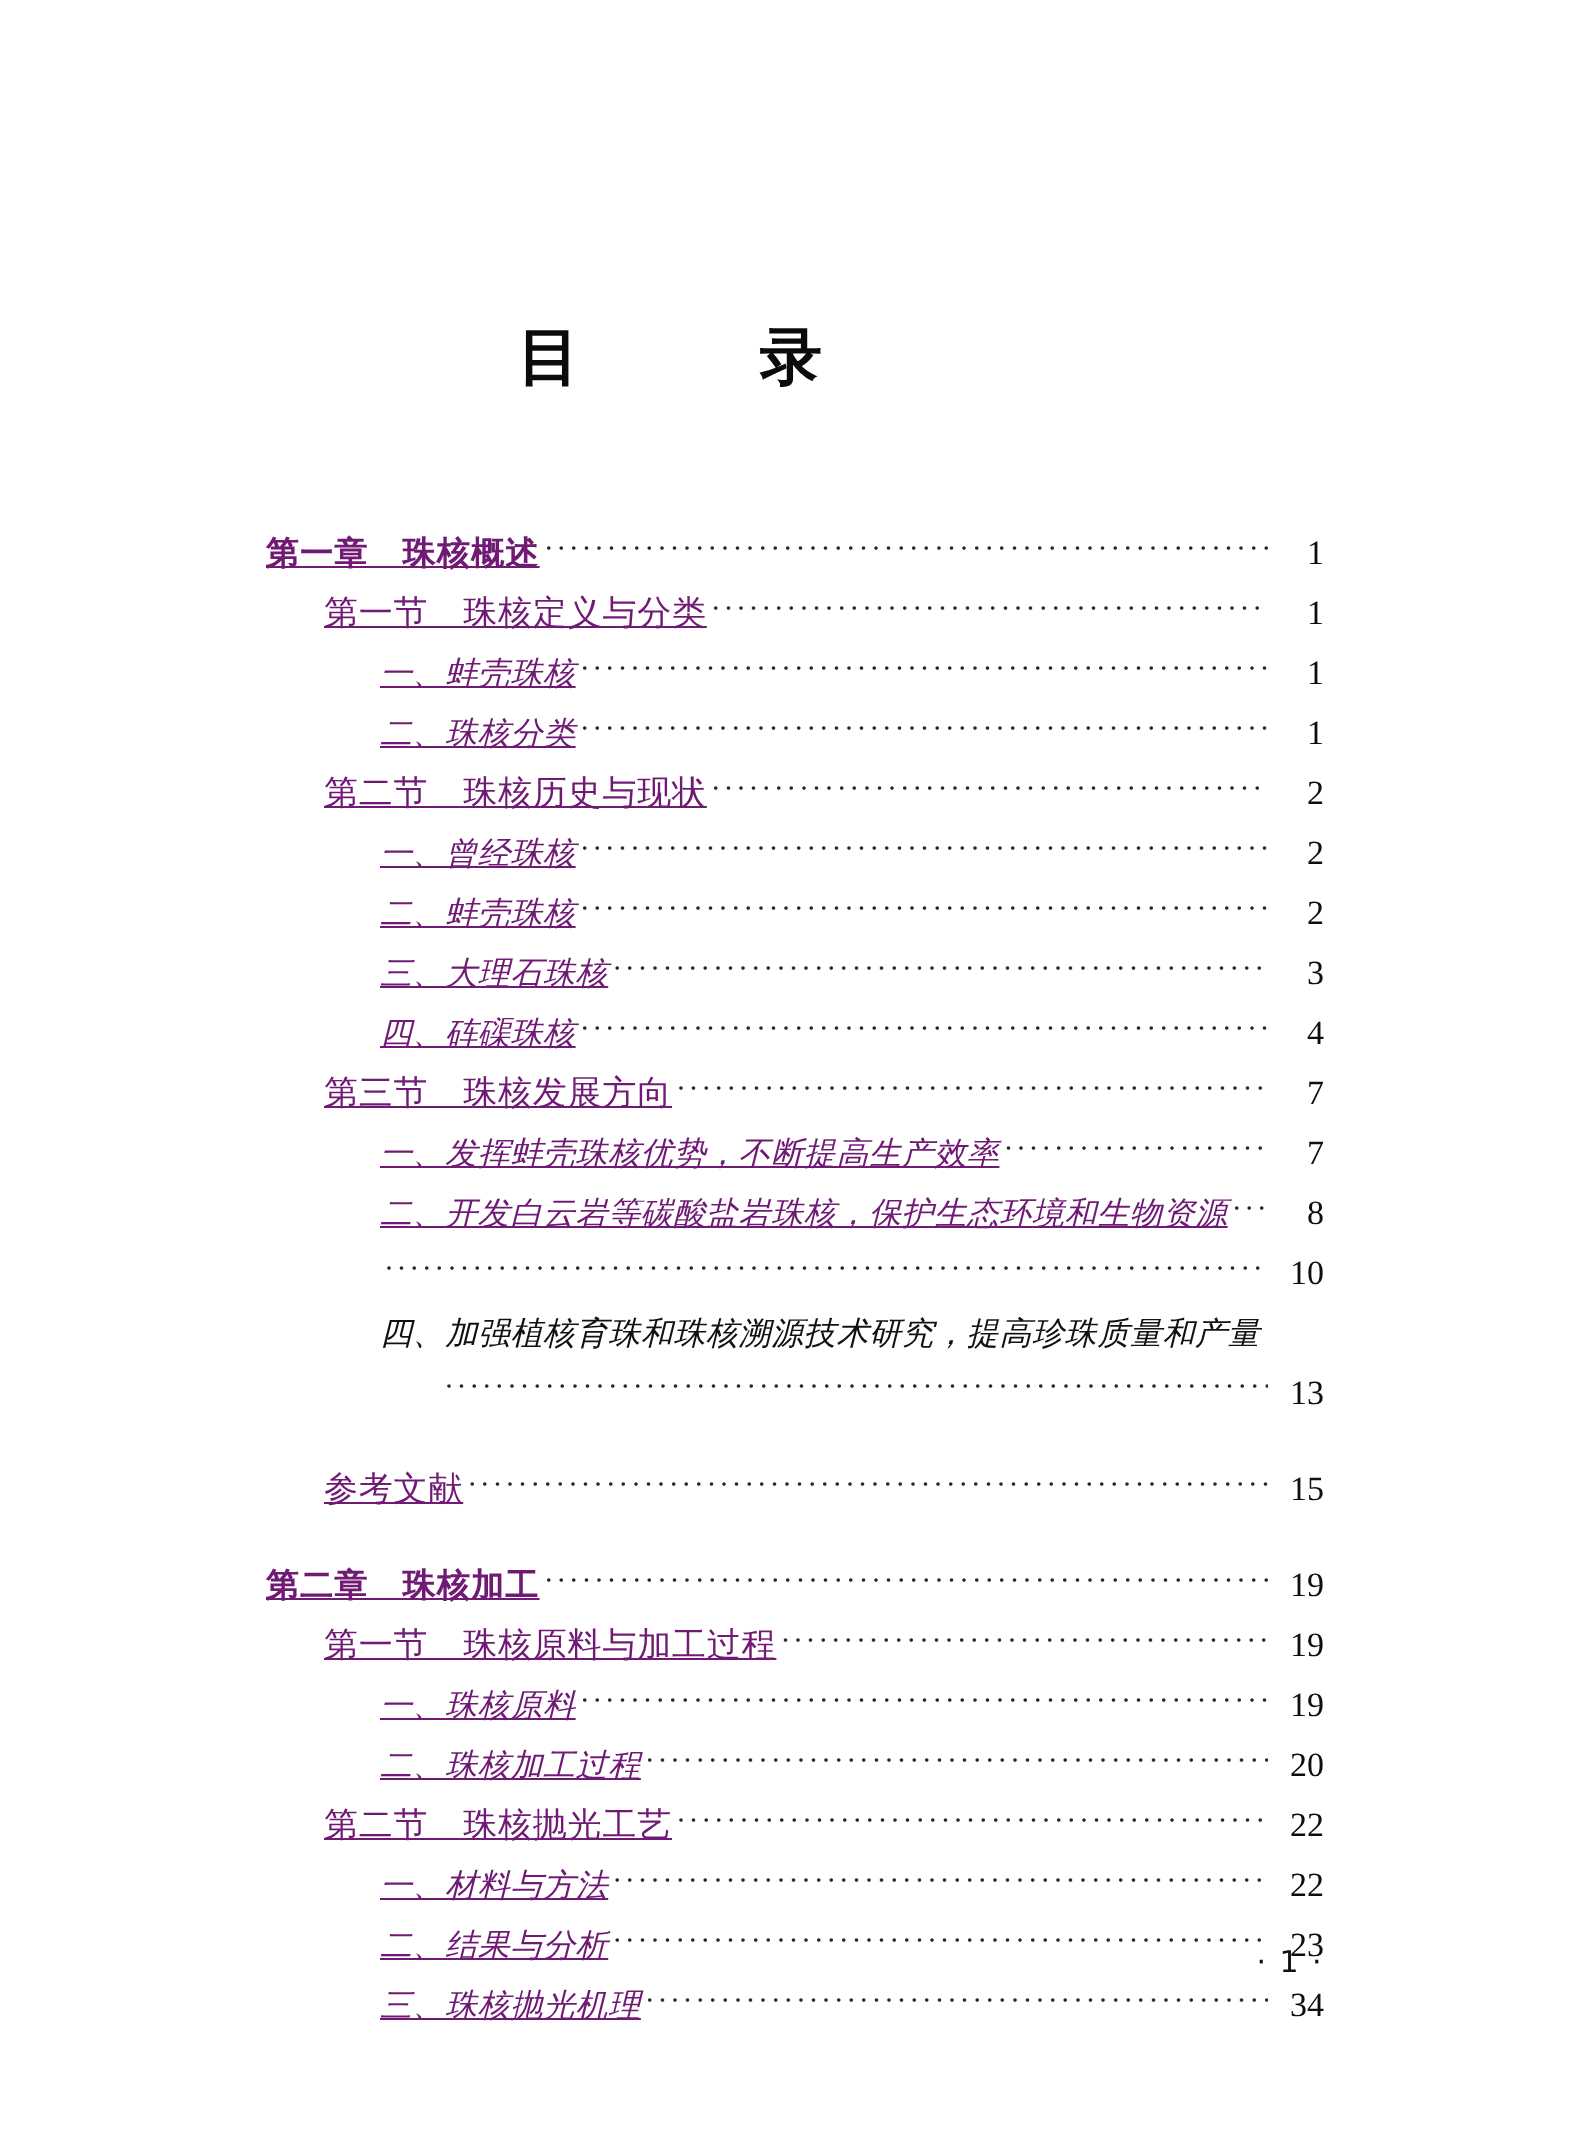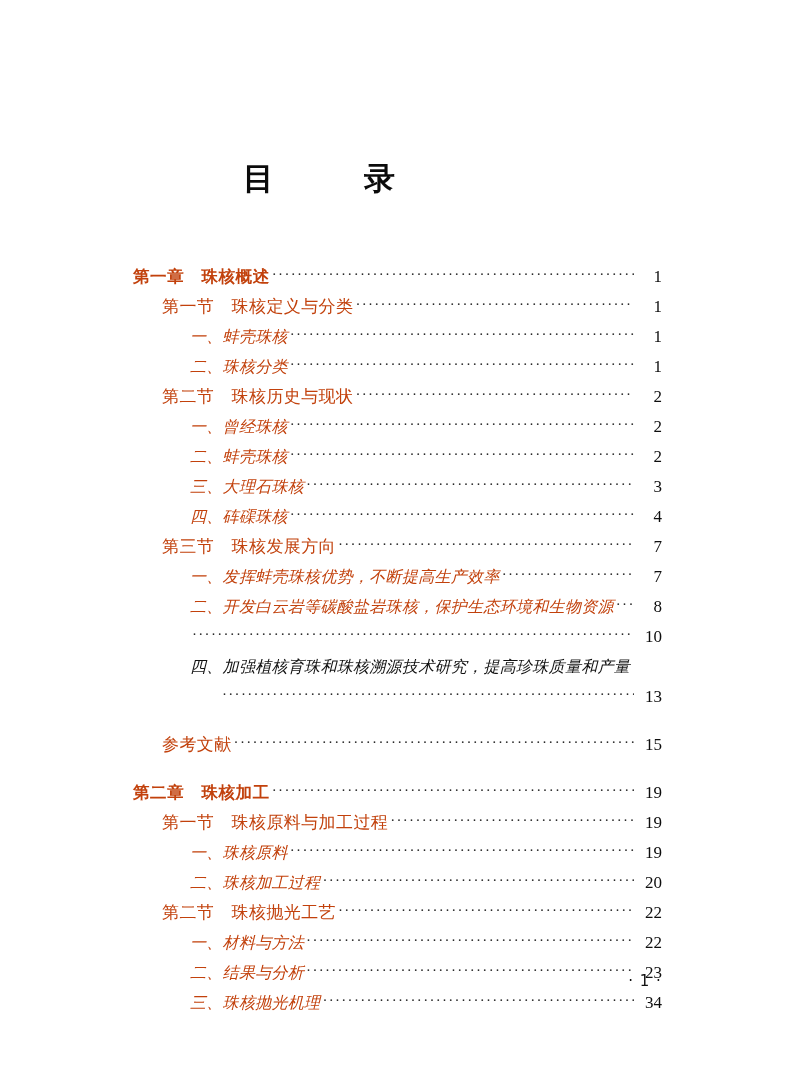--- a/index.html
+++ b/index.html
@@ -20,21 +20,21 @@
     position: absolute;
     left: 0; top: 0;
     width: 790px;
     height: 1067px;
     background: #fff;
   }
 
   
   .toc-title {
     position: absolute;
-    left: 0;
+    left: 16px;
     top: 158px;
     width: 638px;
     text-align: center;
     font-family: "DejaVu Sans", "Liberation Sans", sans-serif;
     font-weight: bold;
     font-size: 31px;
     letter-spacing: 0.30em;
     text-indent: 0.30em;
     color: #0b0b0b;
   }
@@ -50,21 +50,22 @@
   .toc-row {
     display: flex;
     align-items: baseline;
     height: 30px;
     line-height: 30px;
     white-space: nowrap;
   }
 
   .toc-label {
     flex: 0 0 auto;
-    color: #c2410c;
+    color: #701a75;
+    text-decoration: underline;
   }
 
   .leader {
     flex: 1 1 auto;
     min-width: 6px;
     overflow: hidden;
     white-space: nowrap;
     margin: 0 2px 0 2px;
     color: #2a2a2a;
     font-family: "Liberation Serif", serif;

